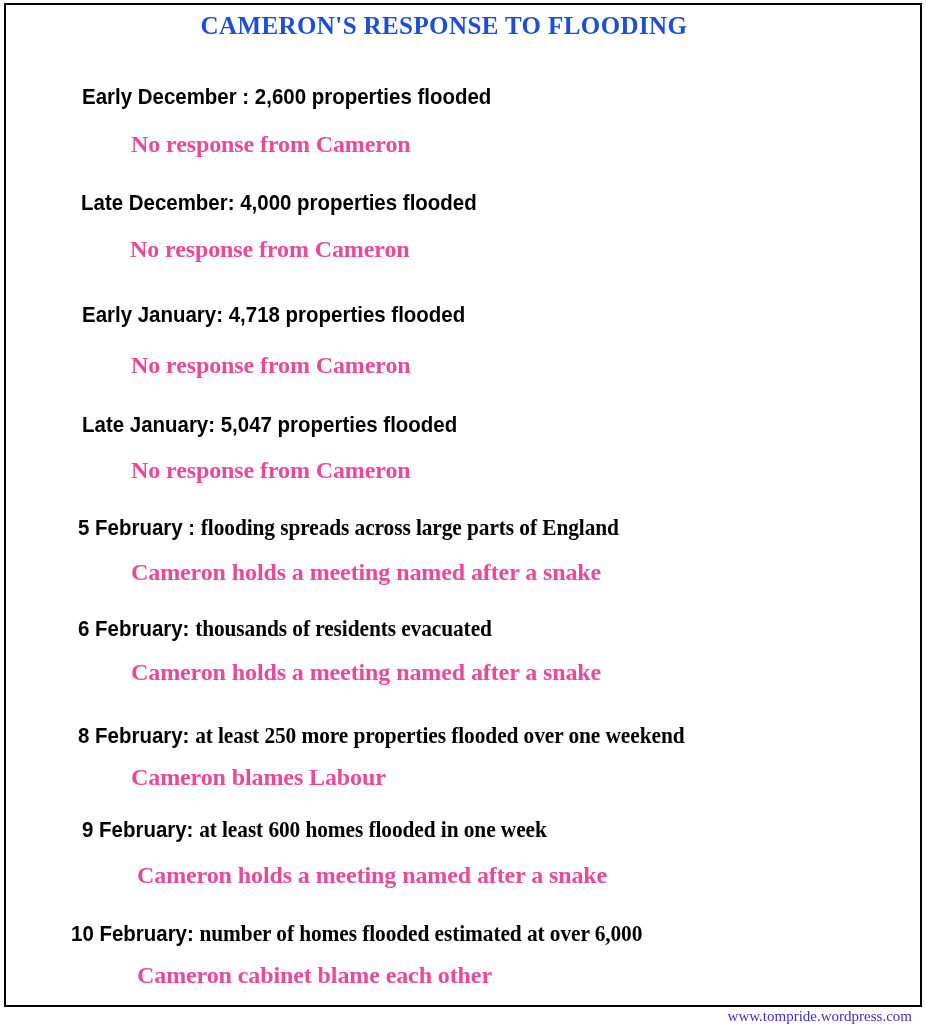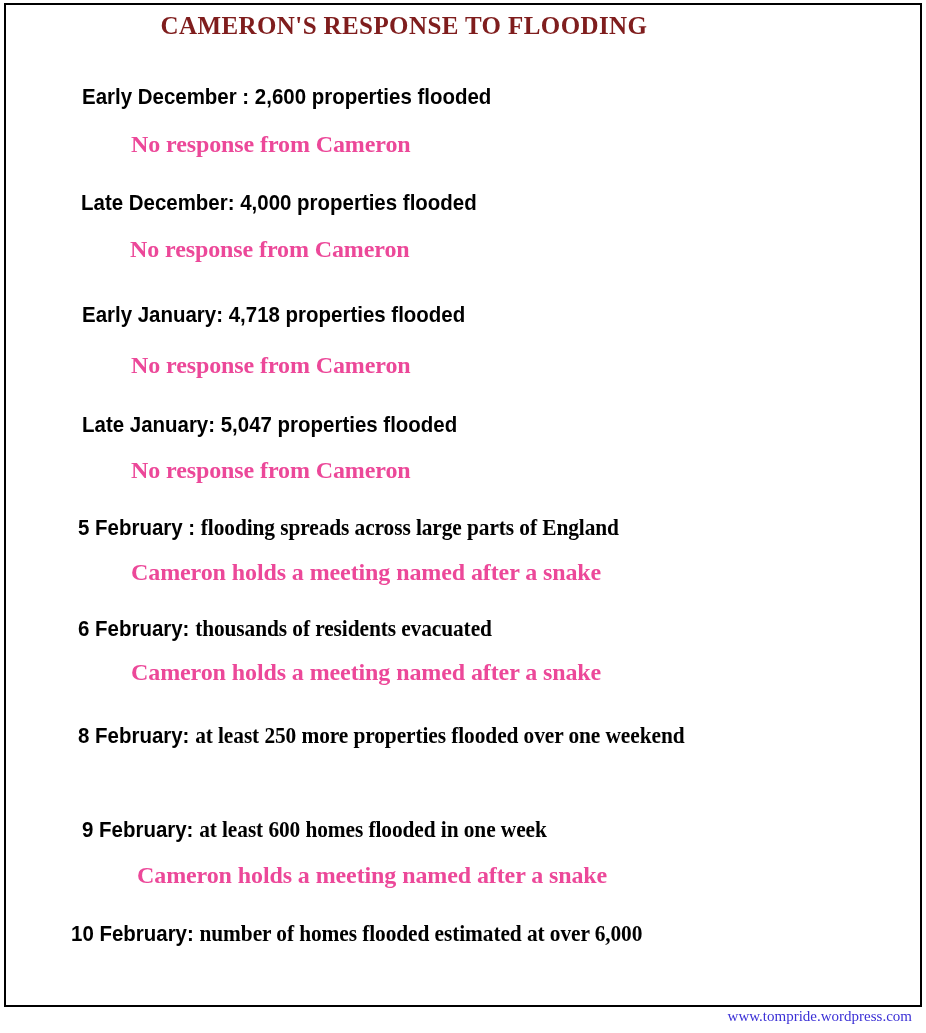--- a/index.html
+++ b/index.html
@@ -29,26 +29,27 @@
     border: 2px solid #000000;
     box-sizing: border-box;
     pointer-events: none;
   }
   .title {
     position: absolute;
     left: 0;
     top: 12px;
     width: 808px;
     text-align: center;
-    color: #7f1d1d;
+    color: #1d4ed8;
     font-family: "Liberation Serif", serif;
     font-weight: bold;
     font-size: 25px;
     letter-spacing: 0.4px;
     white-space: nowrap;
+    padding-left: 40px;
   }
   .entry {
     position: absolute;
     white-space: nowrap;
   }
   
   .event {
     font-family: "Liberation Sans Narrow", "Liberation Sans", sans-serif;
     font-weight: bold;
     color: #000000;
@@ -144,31 +145,37 @@
     <span class="ev-body">thousands of residents evacuated</span>
   </div>
   <div class="entry response" style="left:131px; top:659px;">
     <span>Cameron holds a meeting named after a snake</span>
   </div>
 
   <div class="entry event mixed" style="left:78px; top:723px;">
     <span class="ev-label">8 February:</span>
     <span class="ev-body">at least 250 more properties flooded over one weekend</span>
   </div>
+  <div class="entry response" style="left:131px; top:764px;">
+    <span>Cameron blames Labour</span>
+  </div>
 
   <div class="entry event mixed" style="left:82px; top:817px;">
     <span class="ev-label">9 February:</span>
     <span class="ev-body">at least 600 homes flooded in one week</span>
   </div>
   <div class="entry response" style="left:137px; top:862px;">
     <span>Cameron holds a meeting named after a snake</span>
   </div>
 
   <div class="entry event mixed" style="left:71px; top:921px;">
     <span class="ev-label">10 February:</span>
     <span class="ev-body">number of homes flooded estimated at over 6,000</span>
   </div>
+  <div class="entry response" style="left:137px; top:962px;">
+    <span>Cameron cabinet blame each other</span>
+  </div>
 
   <div class="rule"></div>
 
   <div class="footer">www.tompride.wordpress.com</div>
 
 </div>
 
 </body></html>

